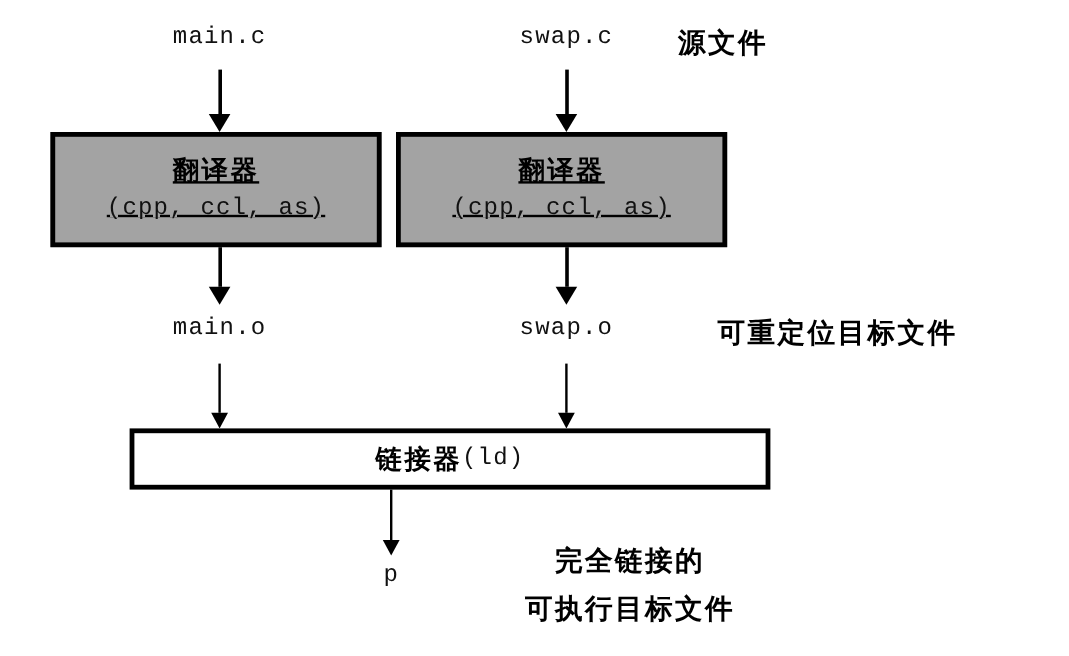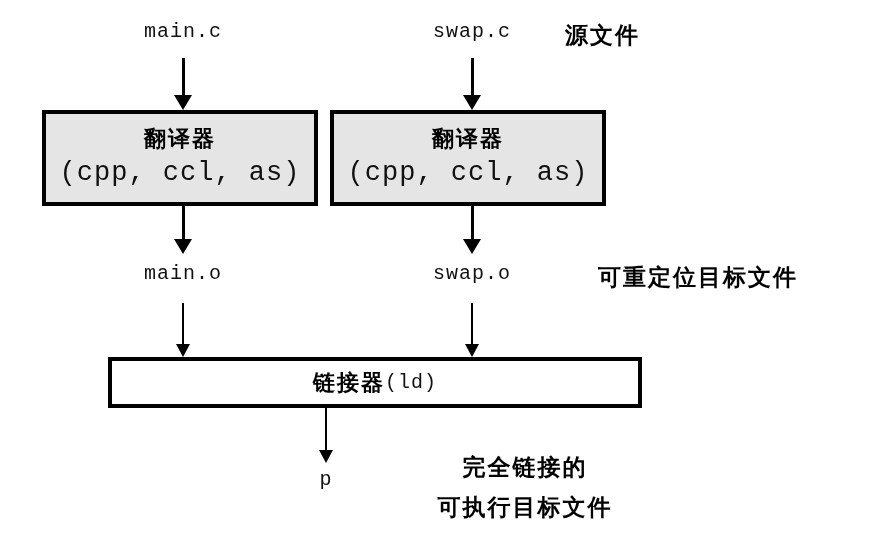--- a/index.html
+++ b/index.html
@@ -32,34 +32,35 @@
     position: absolute;
     font-size: 20px;
     white-space: nowrap;
     text-align: center;
     transform: translateX(-50%);
   }
   
   .proc-box {
     position: absolute;
     border: 4px solid #000000;
-    background: #e5e5e5;
+    background: #a3a3a3;
     box-sizing: border-box;
     display: flex;
     flex-direction: column;
     align-items: center;
     justify-content: center;
+    text-decoration: underline;
   }
   .proc-title {
     font-size: 22px;
     line-height: 1.15;
     letter-spacing: 2px;
   }
   .proc-sub {
-    font-size: 27px;
+    font-size: 20px;
     line-height: 1.2;
     margin-top: 6px;
     white-space: nowrap;
   }
   .linker-box {
     position: absolute;
     border: 4px solid #000000;
     background: #ffffff;
     box-sizing: border-box;
     display: flex;

